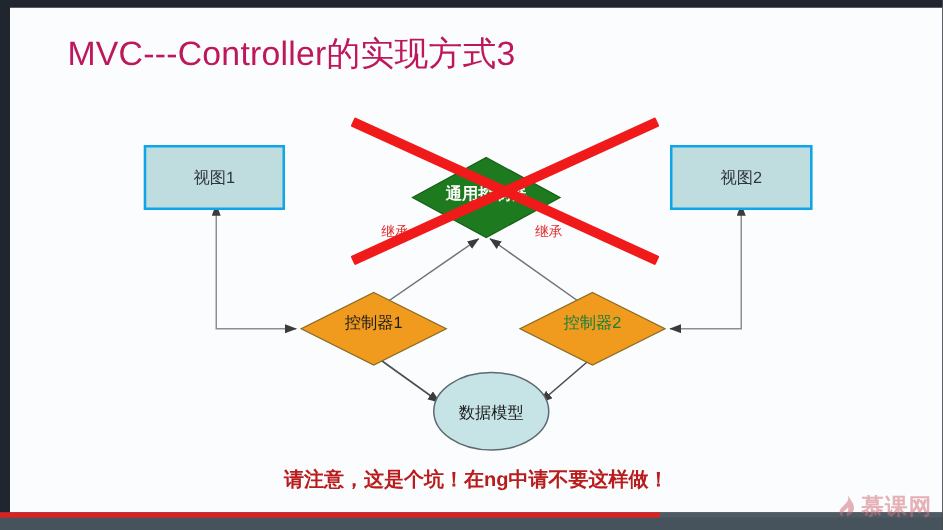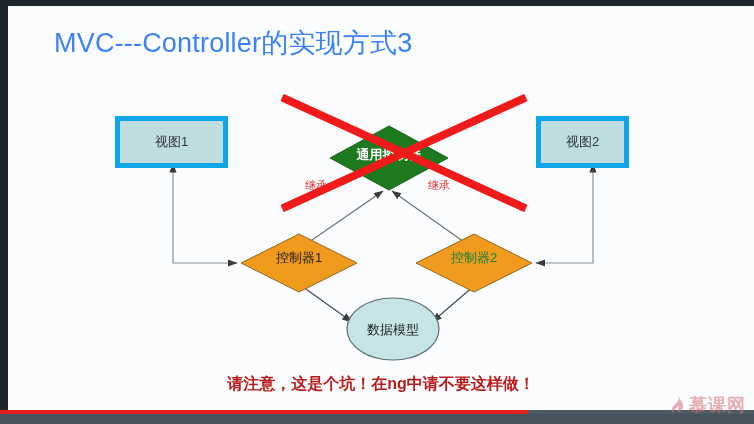--- a/index.html
+++ b/index.html
@@ -33,21 +33,21 @@
     overflow: hidden;
   }
 
   
   #slide-title {
     position: absolute;
     left: 46px;
     top: 20px;
     font-size: 27px;
     line-height: 34px;
-    color: #3b82f6;
+    color: #be185d;
     white-space: nowrap;
     letter-spacing: 0.2px;
     text-align: right;
   }
 
   
   #diagram {
     position: absolute;
     left: 0;
     top: 0;
@@ -59,29 +59,29 @@
     left: 0;
     top: 0;
     display: block;
   }
 
   
   .viewbox {
     position: absolute;
     box-sizing: border-box;
     background: #bfdcdf;
-    border: 5px solid #0ea5e9;
+    border: 2px solid #0ea5e9;
     display: flex;
     align-items: center;
     justify-content: center;
     font-size: 13px;
     color: #30363c;
   }
   #view1 { left: 107px; top: 110px; width: 113px; height: 52px; }
-  #view2 { left: 528px; top: 110px; width: 93px; height: 52px; }
+  #view2 { left: 528px; top: 110px; width: 114px; height: 52px; }
 
   
   .shape-label {
     position: absolute;
     white-space: nowrap;
     pointer-events: none;
   }
   #label-general {
     left: 322px; top: 140px; width: 118px;
     text-align: center;

